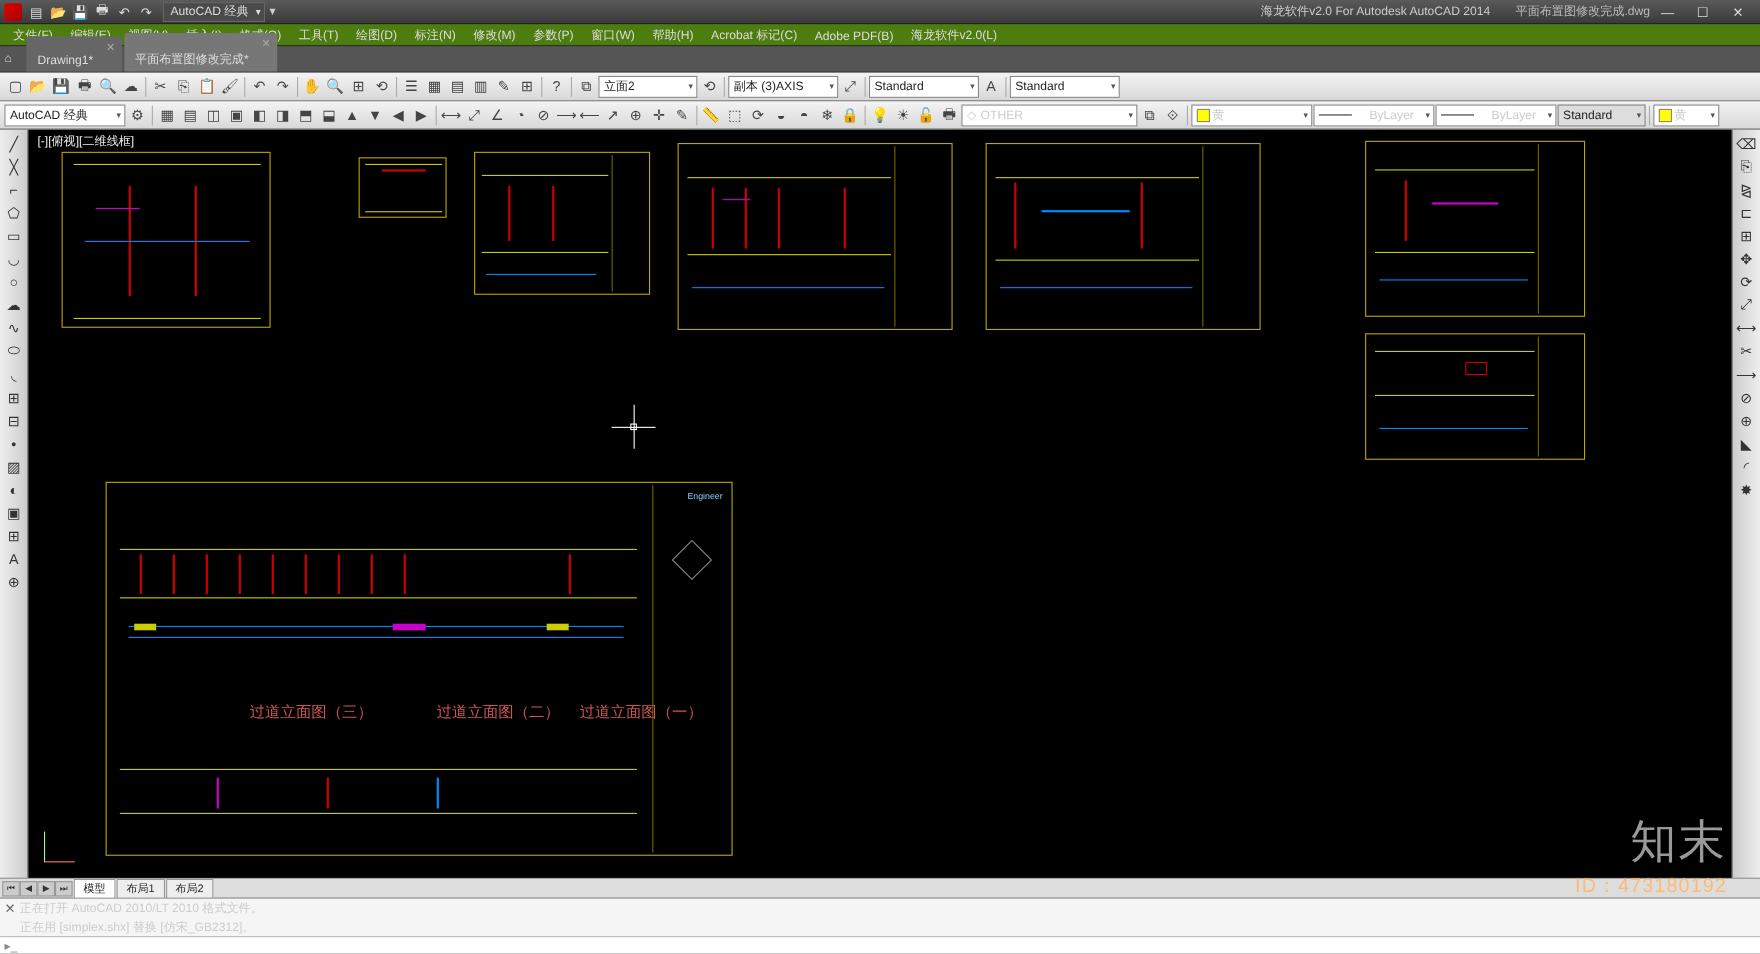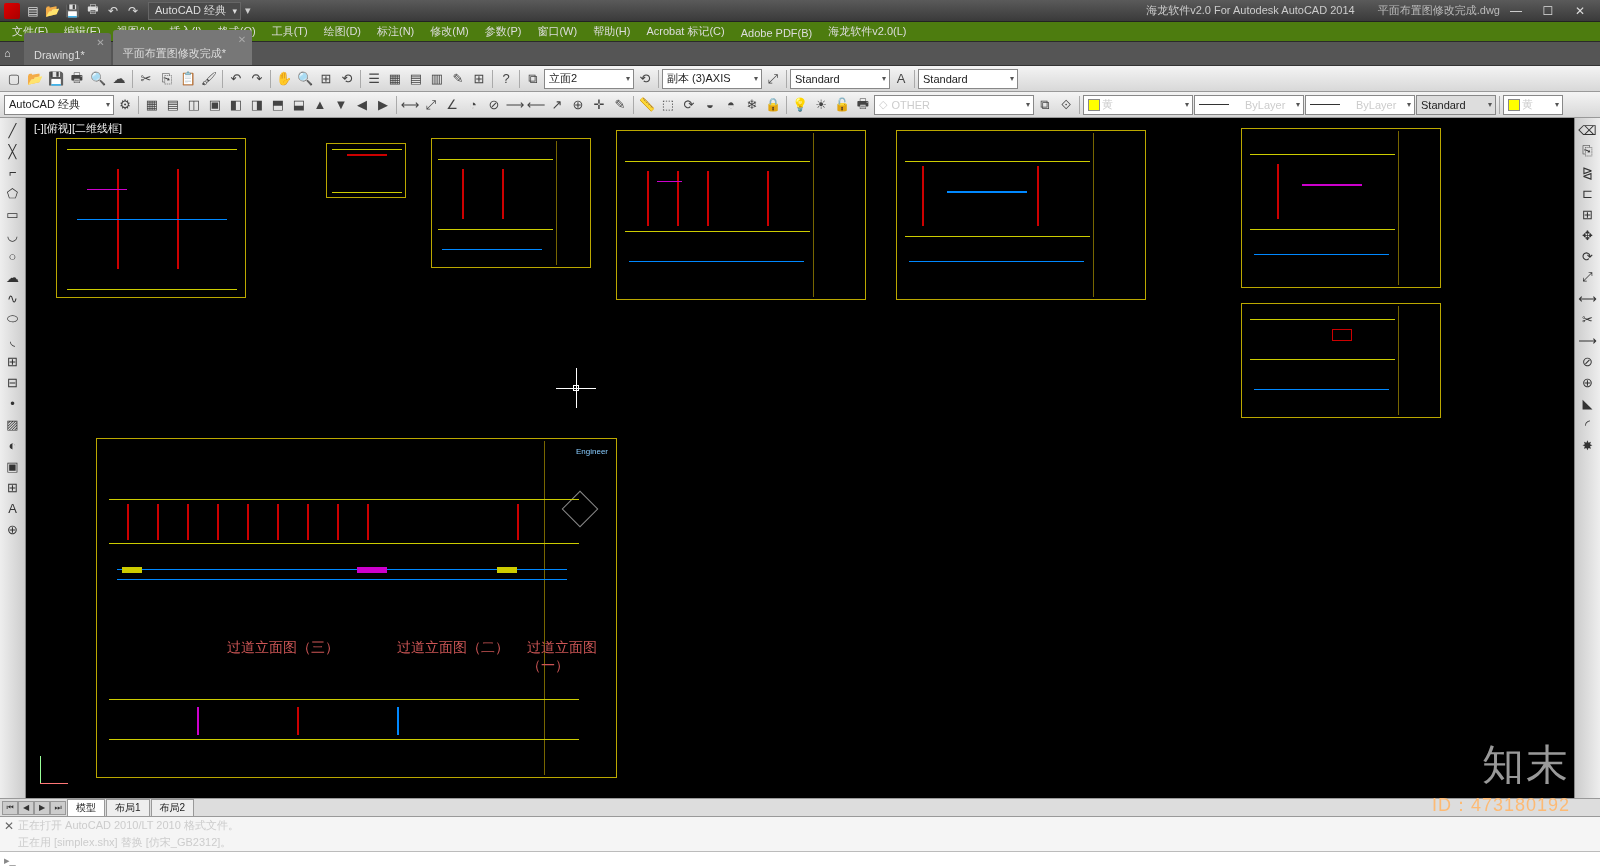--- a/index.html
+++ b/index.html
@@ -323,21 +323,21 @@
     <div class="frame" style="left:1215px;top:185px;width:200px;height:115px">
         <div class="titleblock"></div>
         <div class="dlines">
       <div class="l" style="left:8px;top:15px;width:145px;height:1px"></div>
           <div class="l" style="left:8px;top:55px;width:145px;height:1px"></div>
       <div class="r" style="left:90px;top:25px;width:20px;height:12px;border:1px solid #c00;background:none"></div>
       <div class="b" style="left:12px;top:85px;width:135px;height:1px"></div>
     </div>
       </div>
 
-    <div class="frame" style="left:70px;top:320px;width:521px;height:340px">
+    <div class="frame" style="left:70px;top:320px;width:570px;height:340px">
       <div class="titleblock" style="width:70px">
         <div style="position:absolute;top:6px;right:6px;color:#8cf;font-size:8px">Engineer</div>
         <div style="position:absolute;top:55px;left:50%;transform:translateX(-50%) rotate(45deg);width:26px;height:26px;border:1px solid #888"></div>
       </div>
       <div class="dlines">
         <div class="l" style="left:12px;top:60px;width:470px;height:1px"></div>
         <div class="l" style="left:12px;top:104px;width:470px;height:1px"></div>
         <div class="r" style="left:30px;top:65px;width:2px;height:36px"></div>
           <div class="r" style="left:60px;top:65px;width:2px;height:36px"></div>
           <div class="r" style="left:90px;top:65px;width:2px;height:36px"></div>

